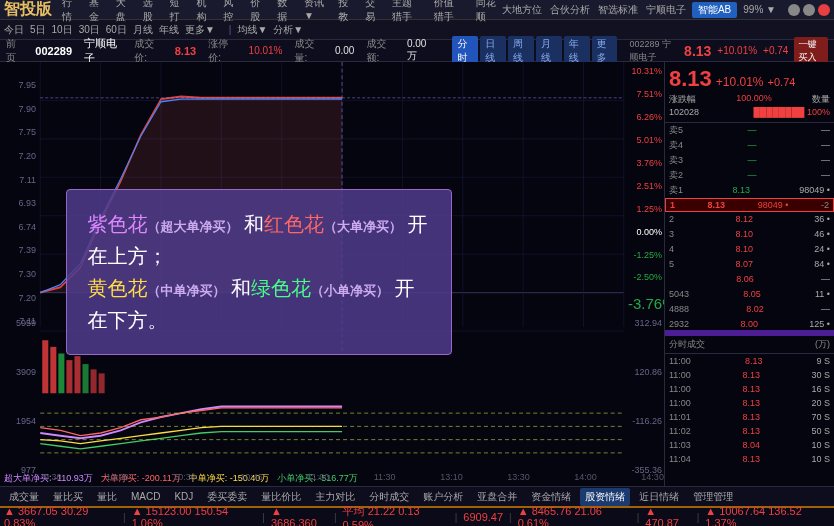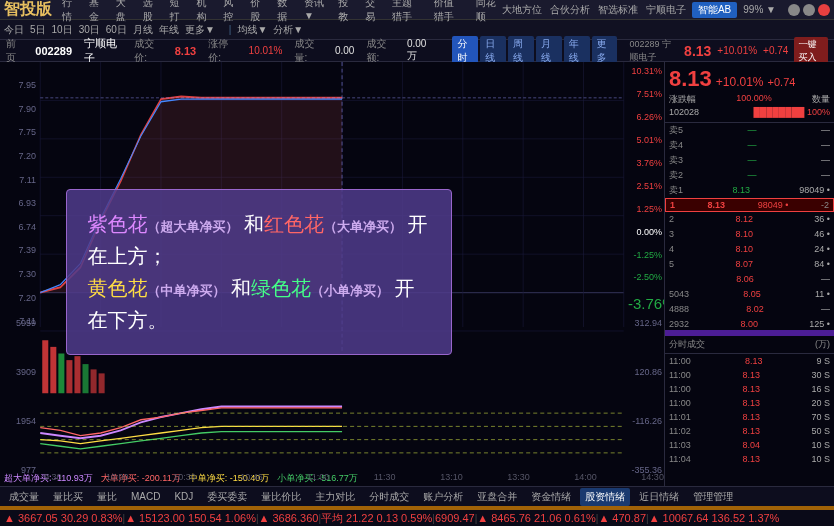--- a/index.html
+++ b/index.html
@@ -265,21 +265,22 @@
       color: #fff;
     }
 
     
     .status-bar {
       height: 20px;
       background: #0a0a18;
       display: flex;
       align-items: center;
       padding: 0 4px;
-      border-top: 4px solid #a16207;
+      gap: 6px;
+      border-top: 2px solid #a16207;
     }
     .status-red { color: #f04040; }
     .status-sep {
       color: #444;
       font-size: 10px;
     }
 
     
     .chart-svg {
       position: absolute;

